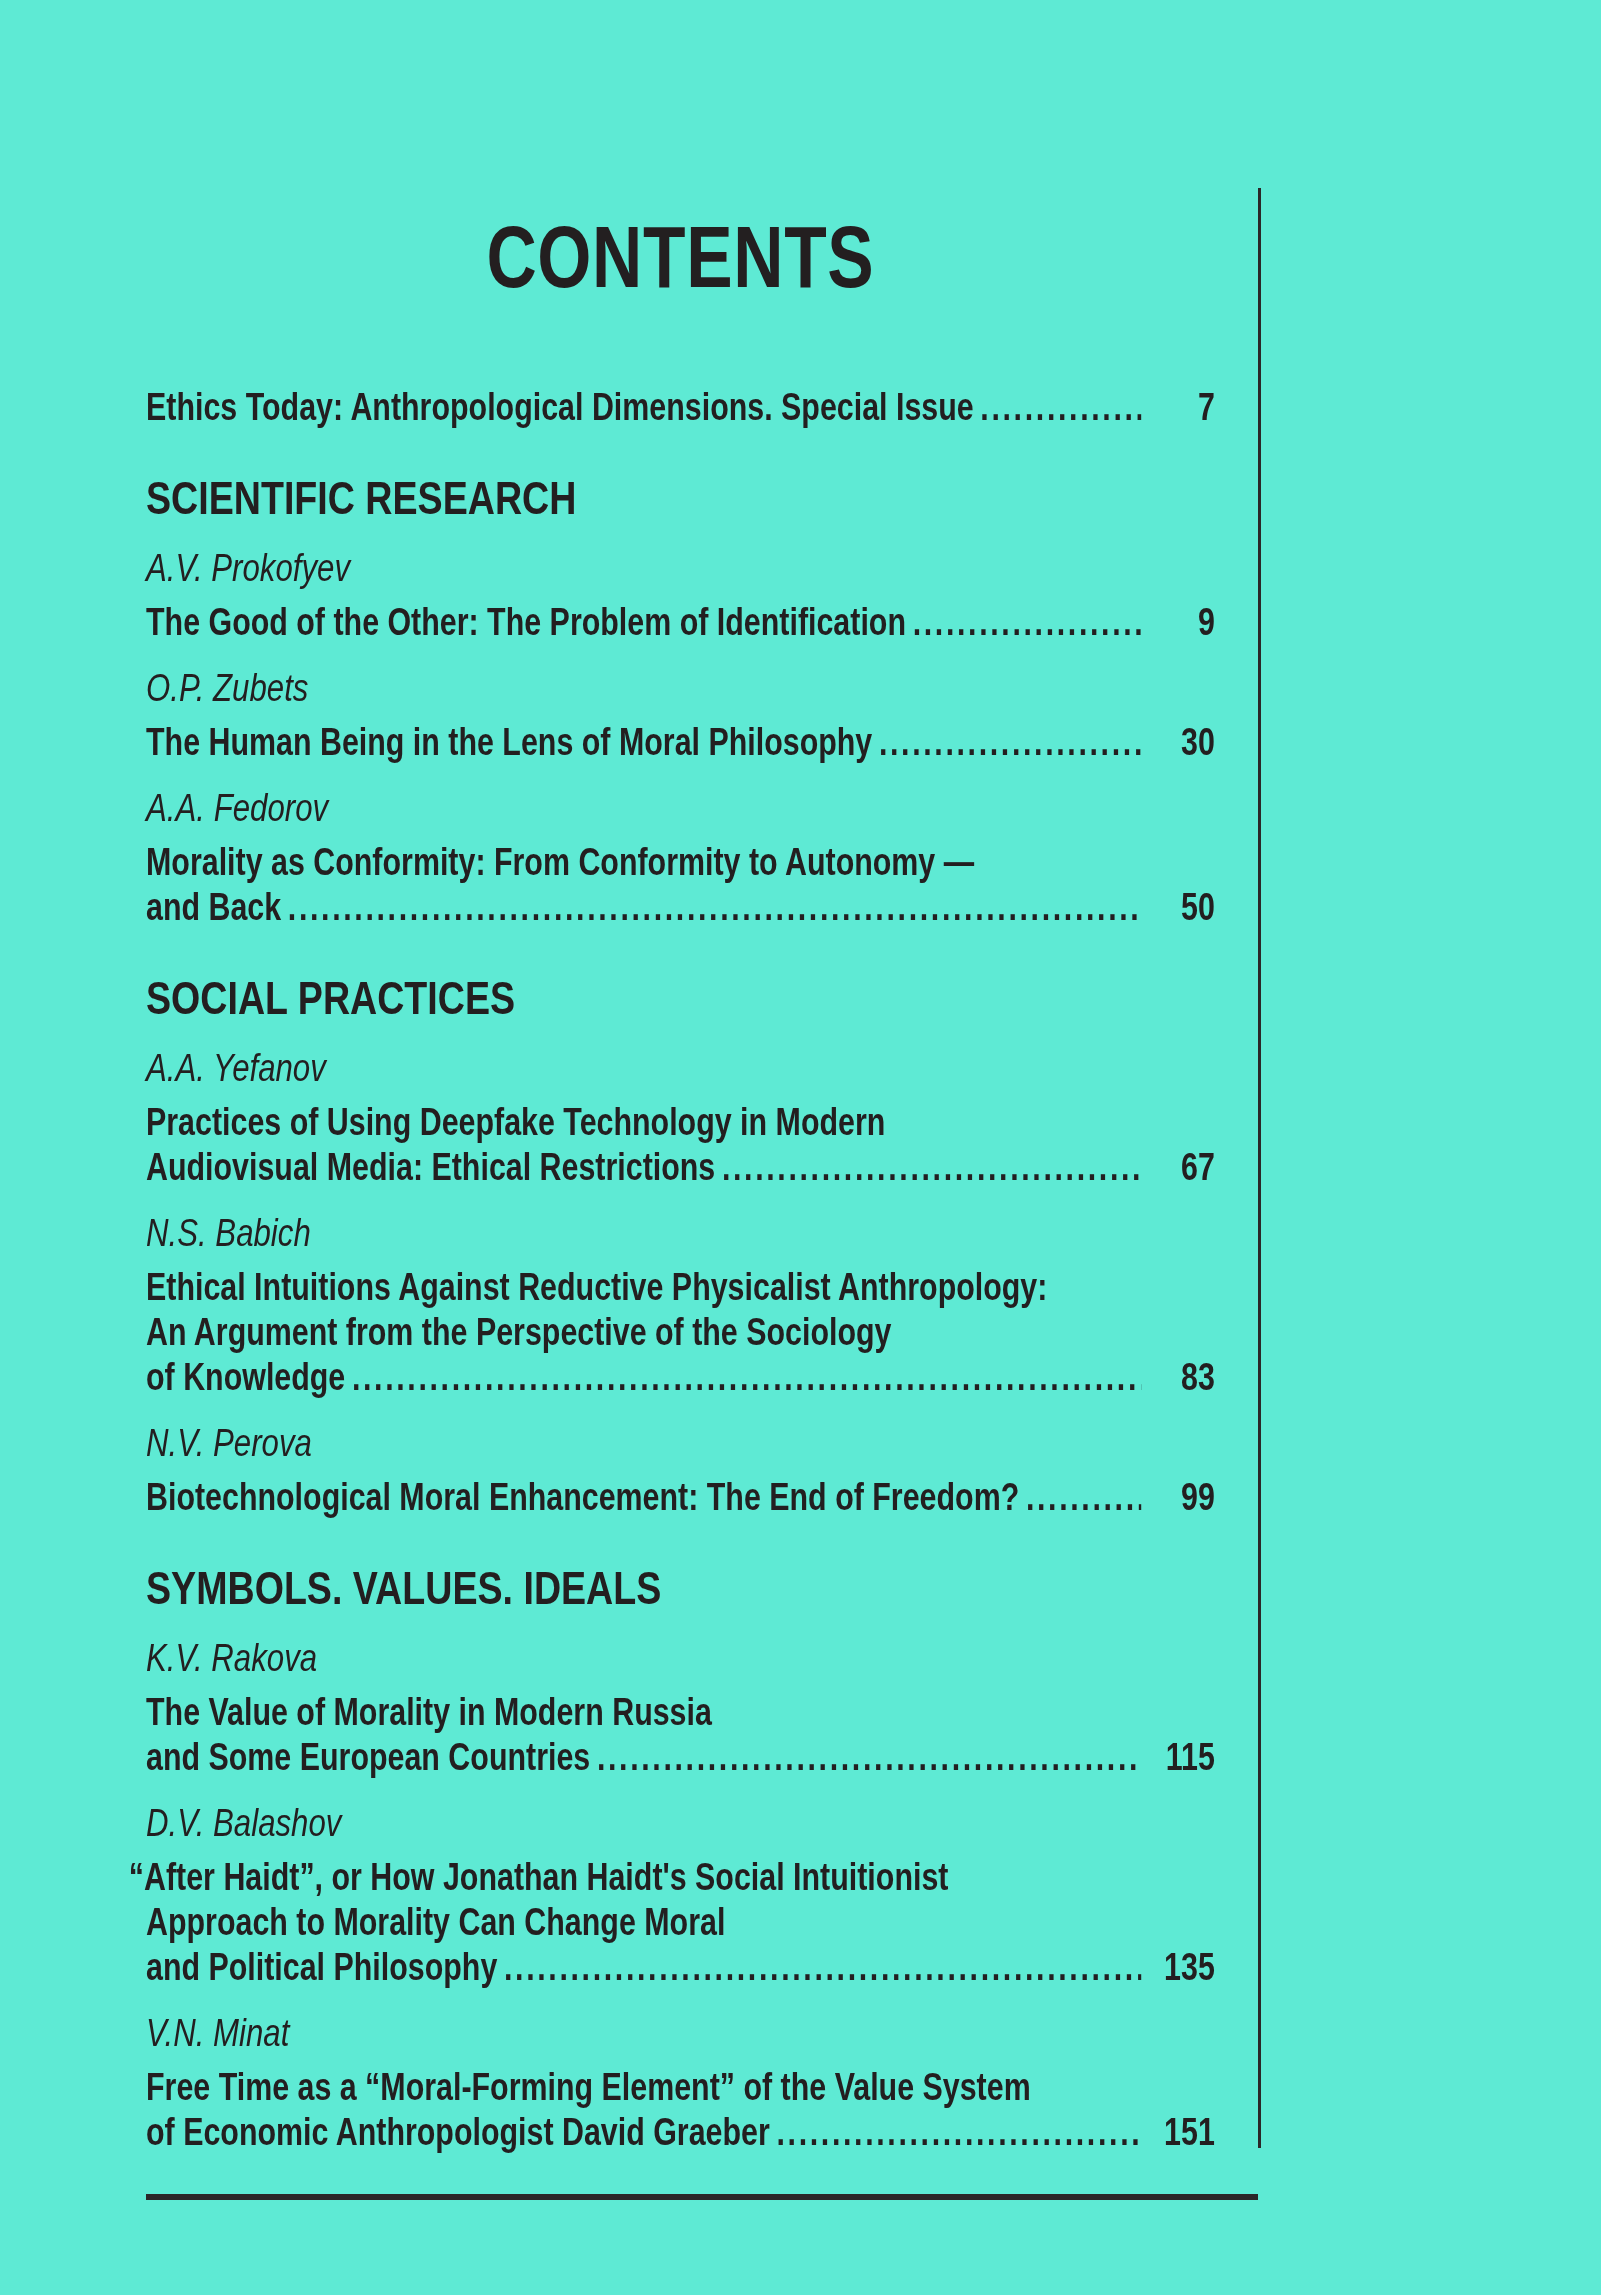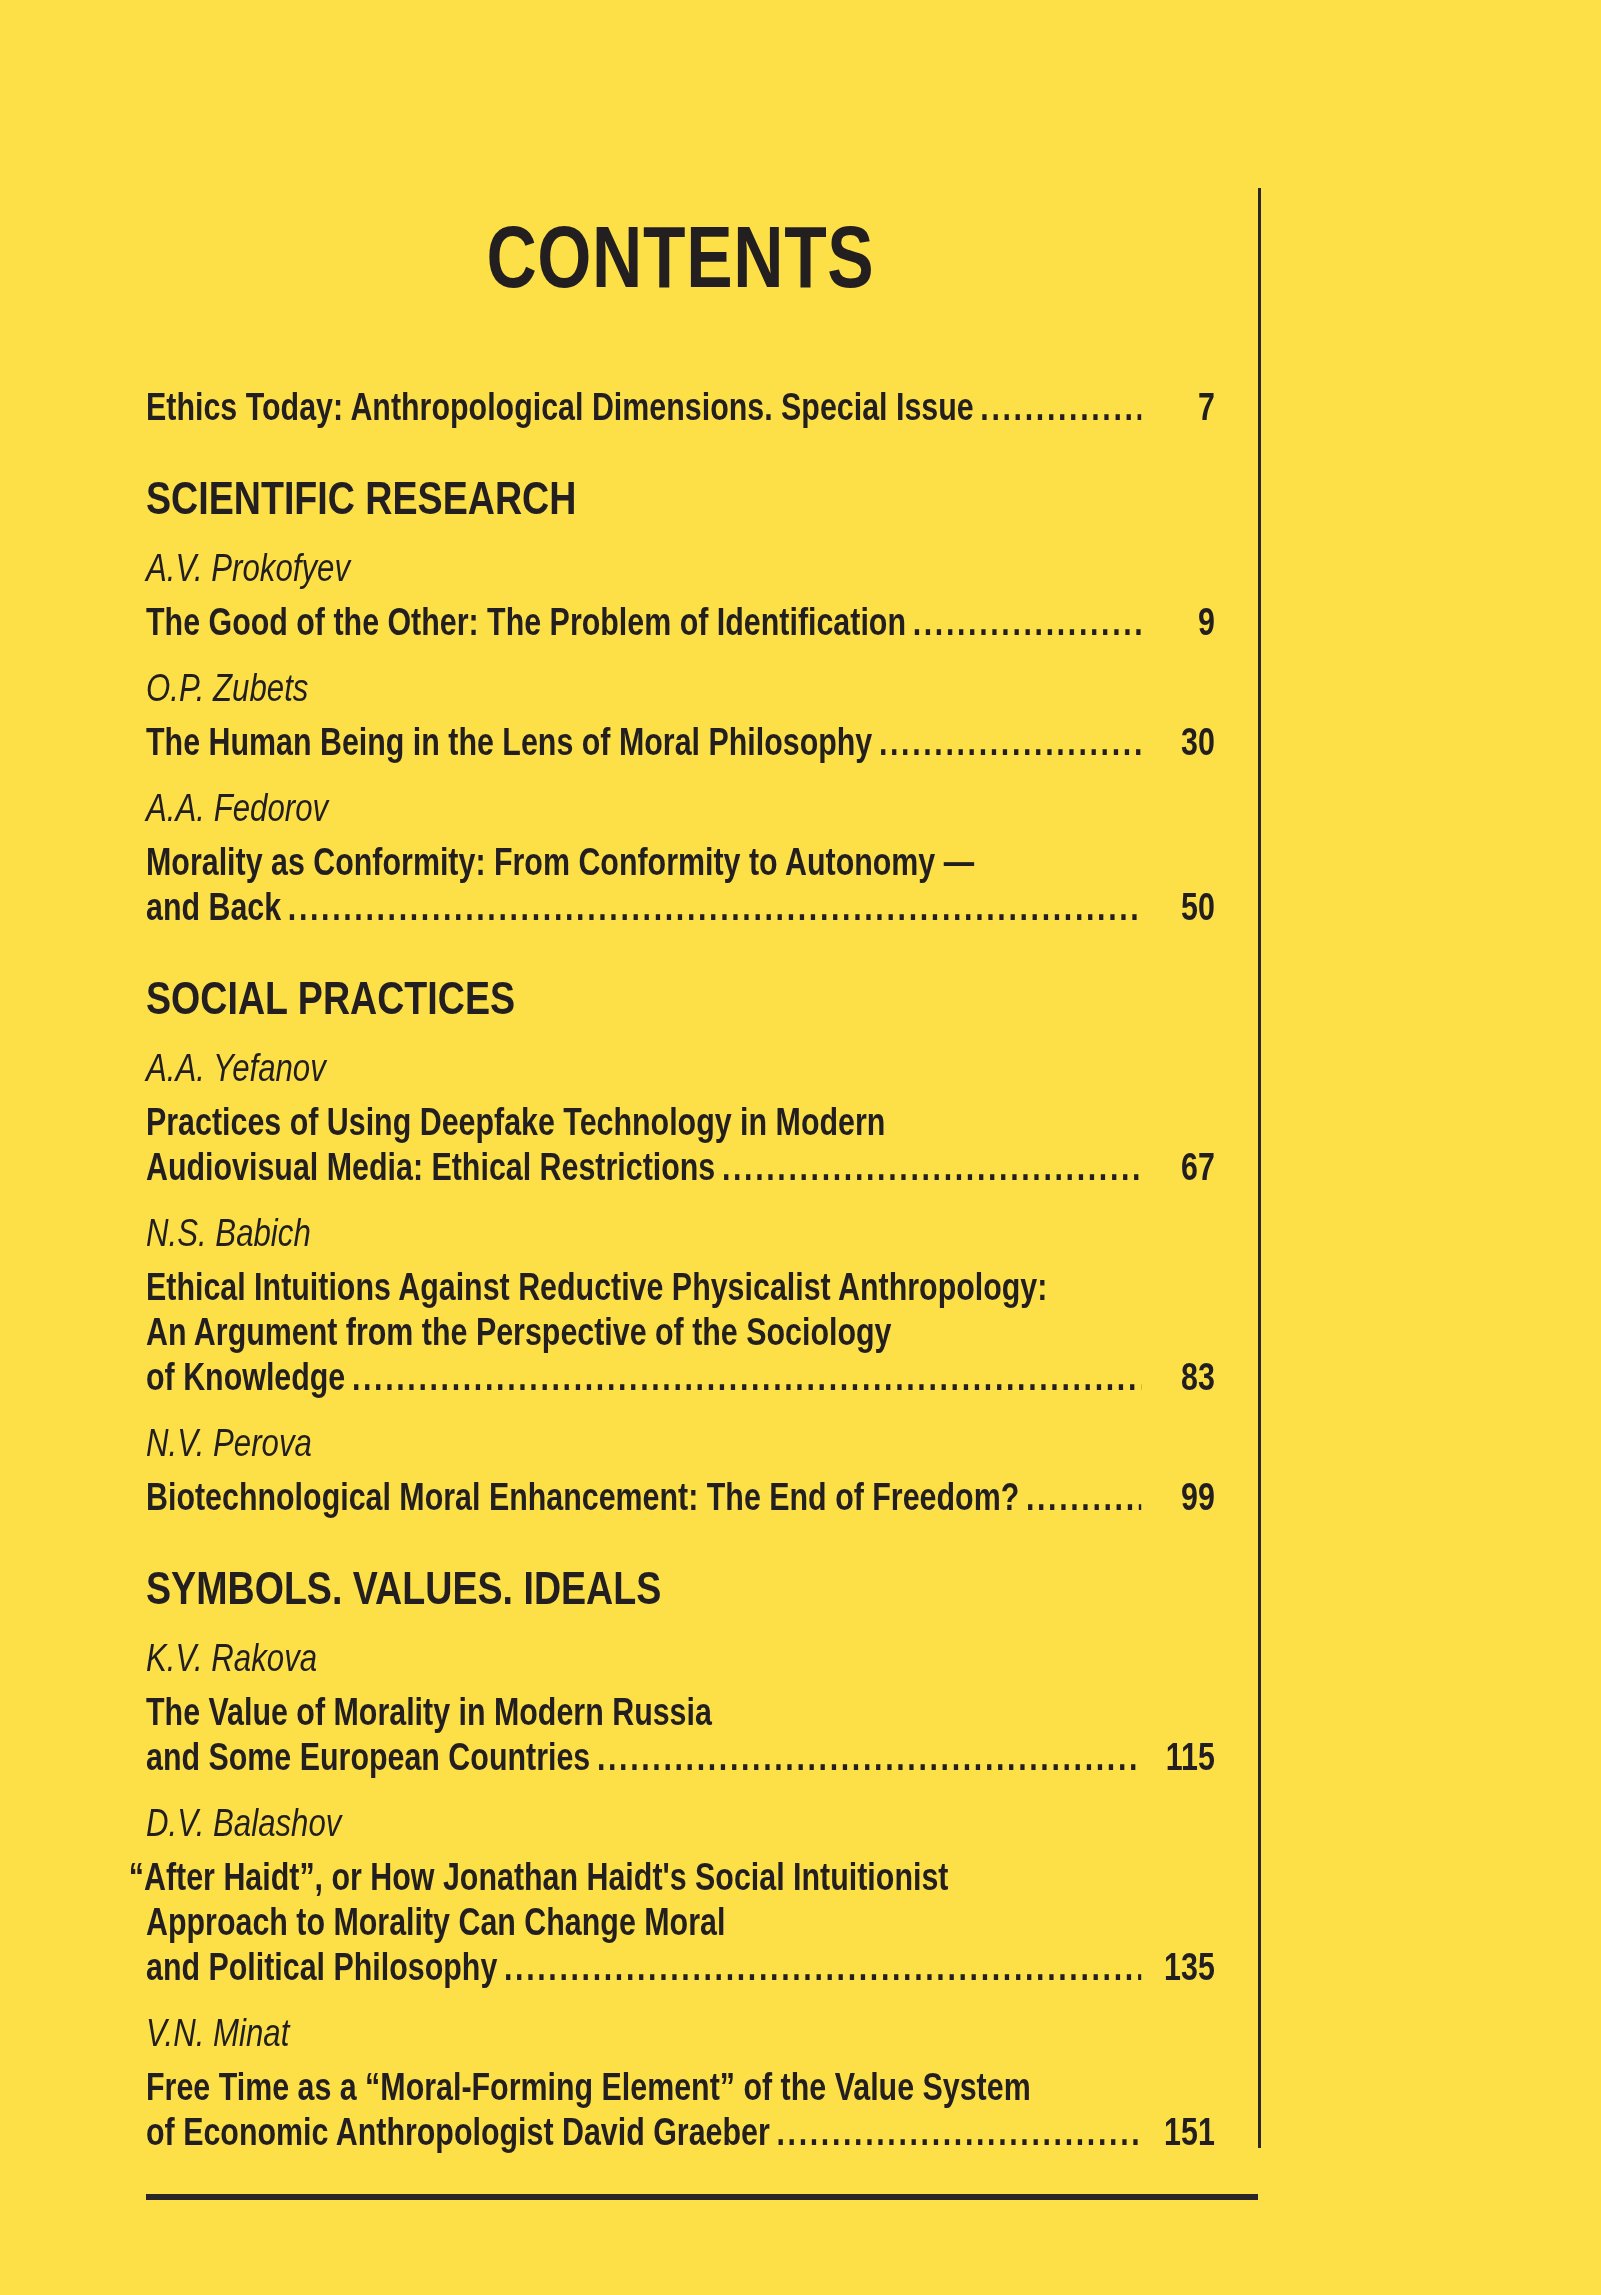--- a/index.html
+++ b/index.html
@@ -8,21 +8,21 @@
   }
   body {
     background: #ffffff;
     font-family: "Liberation Sans", "DejaVu Sans", sans-serif;
     color: #231f20;
   }
   .page {
     position: relative;
     width: 1602px;
     height: 2295px;
-    background: #fde047;
+    background: #5eead4;
     overflow: hidden;
   }
   
   .vrule {
     position: absolute;
     left: 1258px;
     top: 188px;
     width: 3.3px;
     height: 1960px;
     background: #2b2728;

